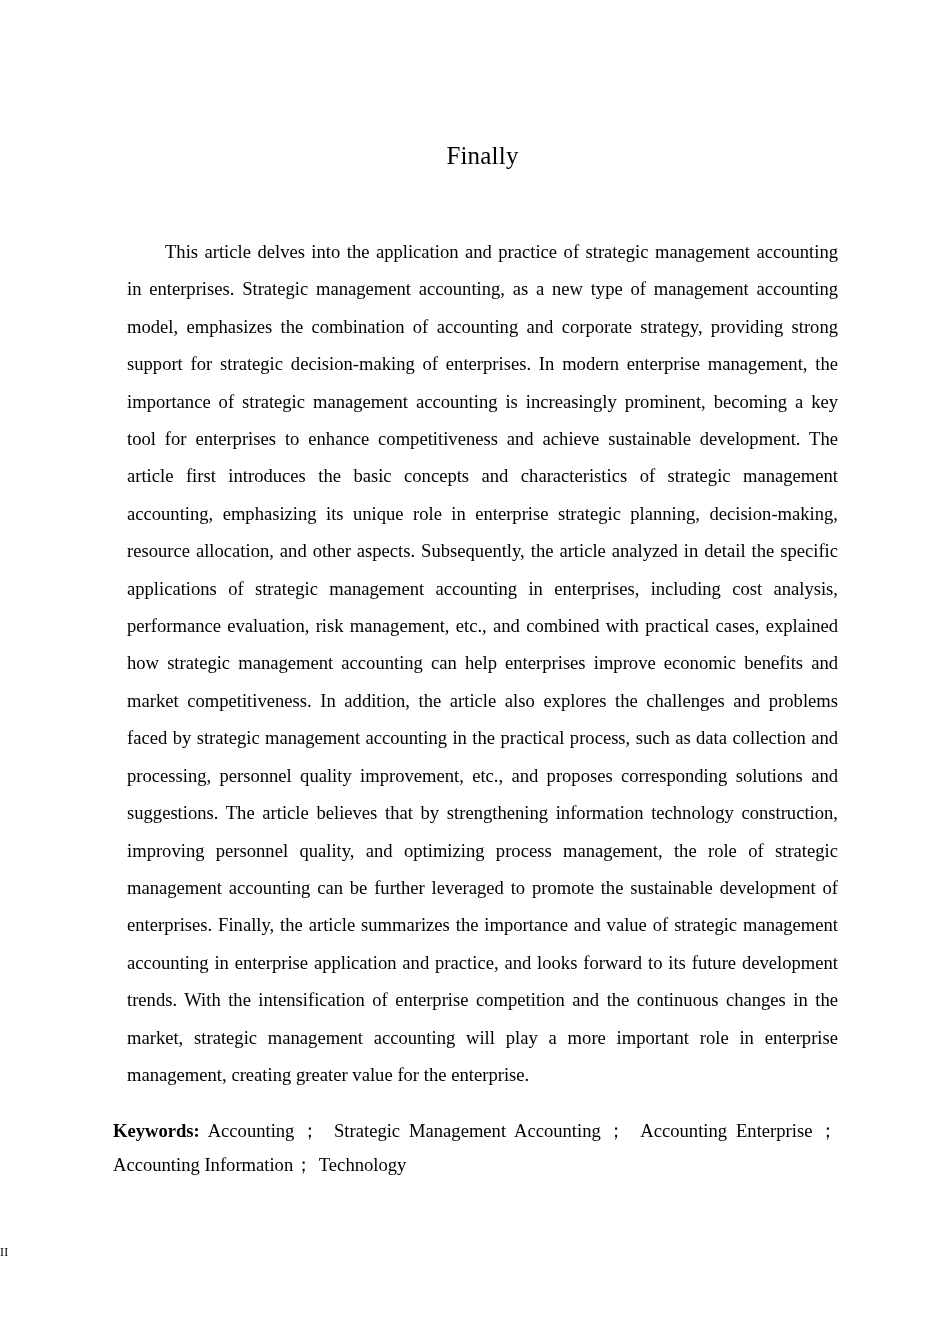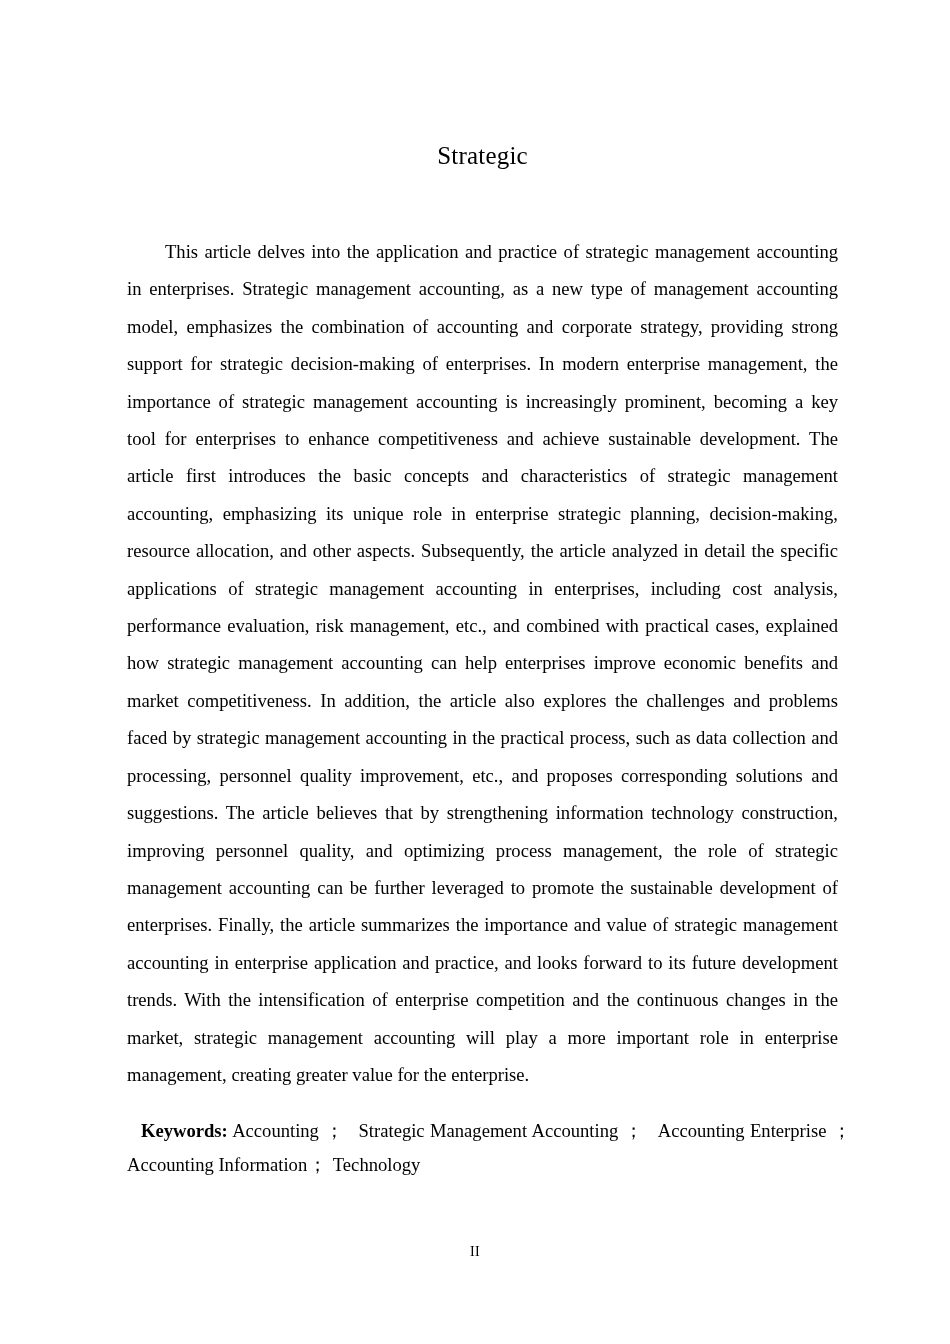--- a/index.html
+++ b/index.html
@@ -70,21 +70,20 @@
     margin: 0;
     font-size: 18.6px;
     line-height: 34px;
     text-align: justify;
     text-justify: inter-word;
     text-indent: 0;
   }
 
   .keywords-label {
     font-weight: bold;
-    margin-left: 28px;
   }
 
   .kw-sep {
     font-family: "Liberation Serif", "DejaVu Serif", serif;
     padding: 0 1px;
   }
 
   .kw-gap {
     display: inline-block;
     width: 14px;
@@ -94,32 +93,32 @@
     display: inline-block;
     width: 5px;
   }
 
   
   .page-number {
     position: absolute;
     left: 0;
     top: 1243px;
     width: 950px;
-    text-align: center;
-    font-size: 14px;
+    text-align: left;
+    font-size: 12px;
     line-height: 18px;
     letter-spacing: 0.3px;
   }
 </style>
 </head>
 <body>
 
 <div class="page">
 
-  <h1 class="doc-title">Strategic</h1>
+  <h1 class="doc-title">Finally</h1>
 
   <div class="body-block">
     <p class="body-paragraph">This article delves into the application and practice of strategic management accounting in enterprises. Strategic management accounting, as a new type of management accounting model, emphasizes the combination of accounting and corporate strategy, providing strong support for strategic decision-making of enterprises. In modern enterprise management, the importance of strategic management accounting is increasingly prominent, becoming a key tool for enterprises to enhance competitiveness and achieve sustainable development. The article first introduces the basic concepts and characteristics of strategic management accounting, emphasizing its unique role in enterprise strategic planning, decision-making, resource allocation, and other aspects. Subsequently, the article analyzed in detail the specific applications of strategic management accounting in enterprises, including cost analysis, performance evaluation, risk management, etc., and combined with practical cases, explained how strategic management accounting can help enterprises improve economic benefits and market competitiveness. In addition, the article also explores the challenges and problems faced by strategic management accounting in the practical process, such as data collection and processing, personnel quality improvement, etc., and proposes corresponding solutions and suggestions. The article believes that by strengthening information technology construction, improving personnel quality, and optimizing process management, the role of strategic management accounting can be further leveraged to promote the sustainable development of enterprises. Finally, the article summarizes the importance and value of strategic management accounting in enterprise application and practice, and looks forward to its future development trends. With the intensification of enterprise competition and the continuous changes in the market, strategic management accounting will play a more important role in enterprise management, creating greater value for the enterprise.</p>
   </div>
 
   <div class="keywords-block">
     <p class="keywords-paragraph"><span class="keywords-label">Keywords:</span> <span>Accounting</span><span class="kw-gap-small"></span><span class="kw-sep">；</span><span class="kw-gap"></span><span>Strategic Management Accounting</span><span class="kw-gap-small"></span><span class="kw-sep">；</span><span class="kw-gap"></span><span>Accounting Enterprise</span><span class="kw-gap-small"></span><span class="kw-sep">；</span><span class="kw-gap"></span><span>Accounting Information</span><span class="kw-sep">；</span><span class="kw-gap-small"></span><span>Technology</span></p>
   </div>
 
   <div class="page-number">II</div>

